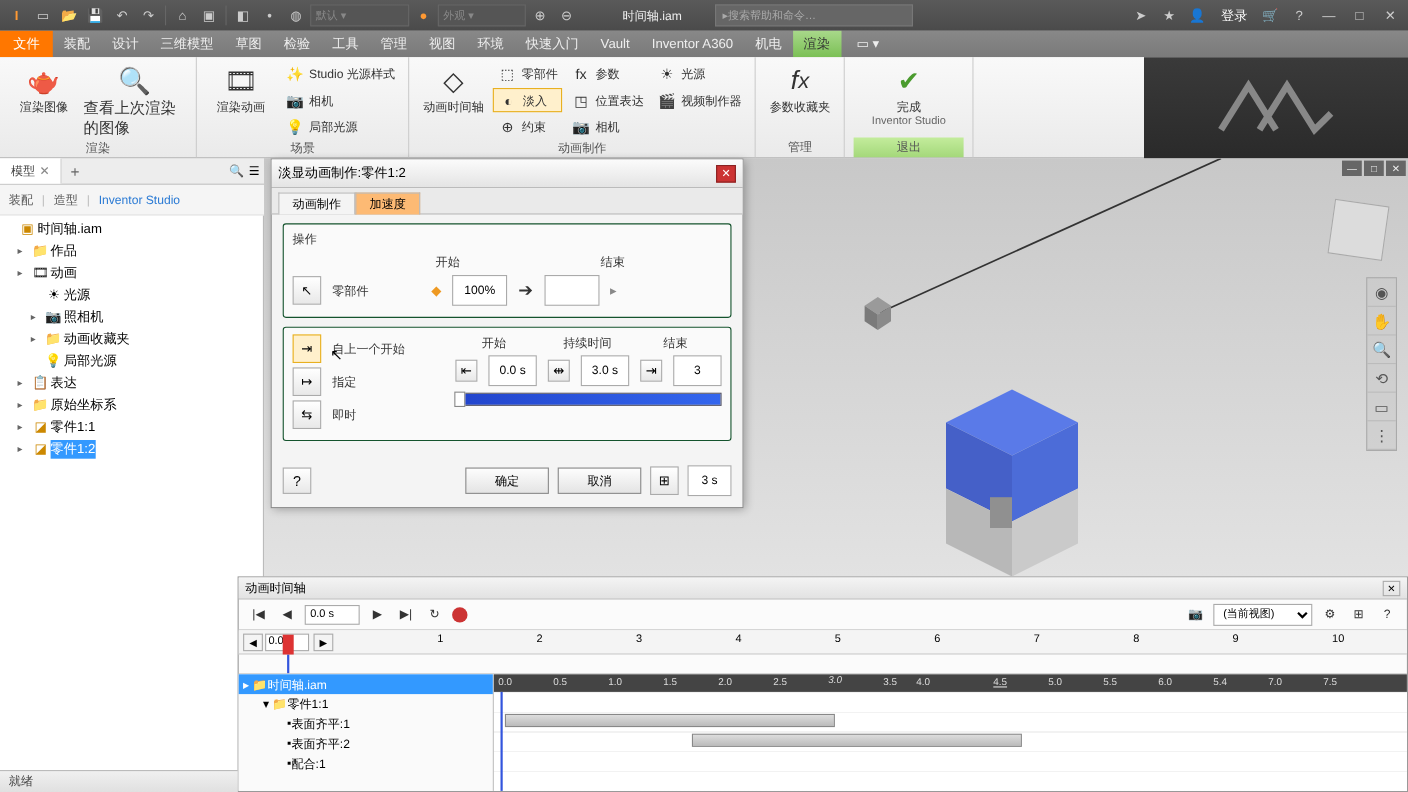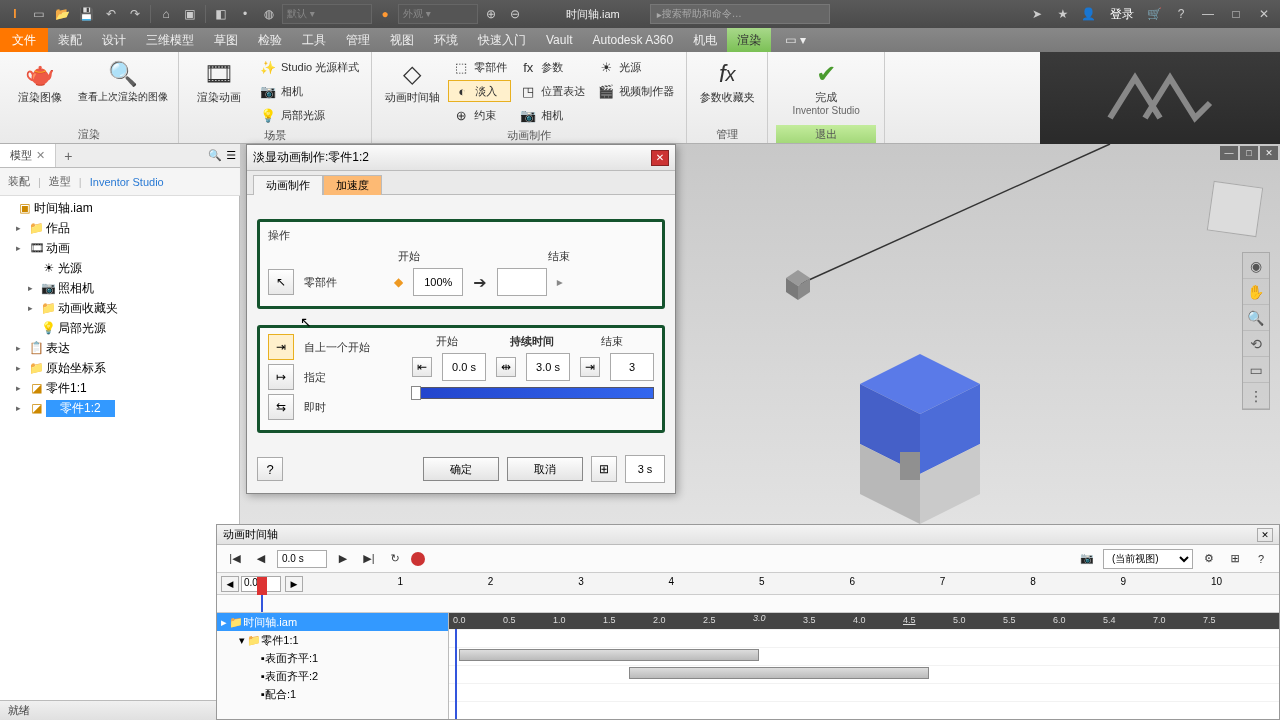--- a/index.html
+++ b/index.html
@@ -50,41 +50,41 @@
 .sub-tabs { position: absolute; top: 168px; left: 0; width: 240px; height: 28px; background: #f5f5f5; display: flex; align-items: center; font-size: 11px; padding: 0 8px; gap: 8px; border-bottom: 1px solid #ddd; }
 .sub-tabs .sep { color: #bbb; }
 .sub-tabs .mode { color: #555; cursor: pointer; }
 .sub-tabs .mode.active { color: #2a7ad4; }
 
 
 .tree { position: absolute; top: 196px; left: 0; width: 240px; bottom: 20px; background: #fff; border-right: 1px solid #bbb; font-size: 12px; overflow: auto; padding: 2px 0; }
 .tree-row { display: flex; align-items: center; height: 20px; padding-left: 4px; cursor: pointer; }
 .tree-row .expander { width: 12px; color: #666; font-size: 9px; }
 .tree-row .node-icon { width: 18px; display: flex; justify-content: center; font-size: 12px; }
-.tree-row.selected .label { background: #3399ff; color: #fff; padding: 0 14px; }
+.tree-row.selected .label { background: #3399ff; color: #fff; padding: 0 0; }
 .tree-row.level1 { padding-left: 16px; }
 .tree-row.level2 { padding-left: 28px; }
 
 
 .viewport { position: absolute; top: 144px; left: 240px; right: 0; bottom: 196px; background: linear-gradient(#c8c8c8, #e2e2e2); overflow: hidden; }
 .viewport .win-ctrl { position: absolute; top: 2px; right: 2px; display: flex; gap: 2px; }
 .viewport .win-ctrl span { width: 18px; height: 14px; background: #666; color: #eee; font-size: 9px; display: flex; align-items: center; justify-content: center; }
 .viewcube { position: absolute; top: 40px; right: 20px; width: 50px; height: 50px; background: #dcdcdc; border: 1px solid #aaa; transform: rotate(8deg); }
 .navbar { position: absolute; top: 108px; right: 10px; width: 28px; background: rgba(200,200,200,0.5); border: 1px solid #aaa; display: flex; flex-direction: column; }
 .navbar .nav-item { height: 26px; border-bottom: 1px solid #bbb; display: flex; align-items: center; justify-content: center; font-size: 14px; color: #555; }
 
 
 .dialog { position: absolute; top: 144px; left: 246px; width: 430px; background: #f4f4f4; border: 1px solid #888; box-shadow: 2px 2px 8px rgba(0,0,0,0.3); font-size: 12px; }
 .dialog-title { height: 26px; background: linear-gradient(#fbfbfb, #e4e4e4); border-bottom: 1px solid #bbb; display: flex; align-items: center; padding: 0 6px; }
 .dialog-title .close { margin-left: auto; width: 18px; height: 16px; background: #cc3333; color: #fff; display: flex; align-items: center; justify-content: center; font-size: 10px; cursor: pointer; border: 1px solid #882222; }
 .dialog-tabs { height: 24px; display: flex; border-bottom: 1px solid #bbb; background: #eaeaea; padding-left: 6px; padding-top: 4px; }
 .dialog-tabs .dtab { padding: 0 12px; height: 20px; display: flex; align-items: center; border: 1px solid #bbb; border-bottom: none; background: #fdba74; font-size: 11px; cursor: pointer; }
 .dialog-tabs .dtab.active { background: #f4f4f4; }
 .dialog-body { padding: 8px 10px; }
-.dialog-section { border: 3px solid #14532d; border-radius: 3px; padding: 6px 8px 10px 8px; margin-bottom: 8px; background: #fafafa; margin-top: 16px; }
+.dialog-section { border: 1px solid #14532d; border-radius: 3px; padding: 6px 8px 10px 8px; margin-bottom: 8px; background: #fafafa; }
 .dialog-section-title { font-size: 11px; color: #333; margin-bottom: 6px; }
 .dialog-row { display: flex; align-items: center; gap: 10px; }
 .dlg-label { font-size: 11px; color: #333; }
 .dlg-input { height: 28px; border: 1px solid #aaa; background: #fff; font-size: 11px; padding: 0 4px; text-align: center; }
 .dlg-btn-icon { width: 26px; height: 26px; border: 1px solid #aaa; background: linear-gradient(#fff,#e8e8e8); display: flex; align-items: center; justify-content: center; font-size: 12px; cursor: pointer; }
 .dlg-btn-icon.active { background: #fff0cc; border-color: #e8b020; }
 .arrow { font-size: 16px; color: #333; }
 .time-slider { height: 12px; background: linear-gradient(90deg, #2244cc, #3366ee); border: 1px solid #556; position: relative; margin-top: 6px; }
 .time-slider .thumb { position: absolute; left: -2px; top: -2px; width: 10px; height: 14px; background: #fff; border: 1px solid #888; }
 .dialog-footer { display: flex; align-items: center; gap: 8px; padding: 6px 10px 10px 10px; }
@@ -166,36 +166,36 @@
   <div class="ribbon-tab">设计</div>
   <div class="ribbon-tab">三维模型</div>
   <div class="ribbon-tab">草图</div>
   <div class="ribbon-tab">检验</div>
   <div class="ribbon-tab">工具</div>
   <div class="ribbon-tab">管理</div>
   <div class="ribbon-tab">视图</div>
   <div class="ribbon-tab">环境</div>
   <div class="ribbon-tab">快速入门</div>
   <div class="ribbon-tab">Vault</div>
-  <div class="ribbon-tab">Autodesk A360</div>
+  <div class="ribbon-tab">Inventor A360</div>
   <div class="ribbon-tab">机电</div>
   <div class="ribbon-tab active">渲染</div>
   <div class="ribbon-tab extra">▭ ▾</div>
 </div>
 
 <div class="ribbon">
   <div class="ribbon-group">
     <div class="ribbon-group-body">
       <div class="ribbon-big">
         <span class="icon-lg">🫖</span>
         <span>渲染图像</span>
       </div>
       <div class="ribbon-big" style="width:94px;">
         <span class="icon-lg">🔍</span>
-        <span style="font-size:10px;">查看上次渲染的图像</span>
+        <span style="font-size:14px;">查看上次渲染的图像</span>
       </div>
     </div>
     <div class="ribbon-group-label">渲染</div>
   </div>
   <div class="ribbon-group">
     <div class="ribbon-group-body">
       <div class="ribbon-big">
         <span class="icon-lg">🎞</span>
         <span>渲染动画</span>
       </div>
@@ -443,21 +443,21 @@
               <span class="dlg-label">指定</span>
             </div>
           <div class="dialog-row">
               <div class="dlg-btn-icon">⇆</div>
               <span class="dlg-label">即时</span>
             </div>
         </div>
         <div style="flex:1;">
           <div class="dialog-row" style="margin-bottom:4px;">
             <span class="dlg-label" style="width:70px;text-align:center;">开始</span>
-            <span class="dlg-label" style="width:80px;text-align:center;font-weight:bold;">持续时间</span>
+            <span class="dlg-label" style="width:80px;text-align:center;">持续时间</span>
             <span class="dlg-label" style="width:60px;text-align:center;">结束</span>
           </div>
           <div class="dialog-row">
             <div class="dlg-btn-icon" style="width:20px;height:20px;">⇤</div>
             <input class="dlg-input" style="width: 44px;" value="0.0 s">
             <div class="dlg-btn-icon" style="width:20px;height:20px;">⇹</div>
             <input class="dlg-input" style="width: 44px;" value="3.0 s">
             <div class="dlg-btn-icon" style="width:20px;height:20px;">⇥</div>
             <input class="dlg-input" style="width: 44px;" value="3">
           </div>
@@ -532,21 +532,21 @@
     <div class="tl-tracks">
       <div class="tl-ruler2" id="ruler-minor">
           <span class="tl-tick" style="left: 4px; top: 2px;">0.0</span>
           <span class="tl-tick" style="left: 54px; top: 2px;">0.5</span>
           <span class="tl-tick" style="left: 104px; top: 2px;">1.0</span>
           <span class="tl-tick" style="left: 154px; top: 2px;">1.5</span>
           <span class="tl-tick" style="left: 204px; top: 2px;">2.0</span>
           <span class="tl-tick" style="left: 254px; top: 2px;">2.5</span>
           <span class="tl-tick" style="left: 304px; top: 0; font-style: italic;">3.0</span>
           <span class="tl-tick" style="left: 354px; top: 2px;">3.5</span>
-          <span class="tl-tick" style="left: 404px; top: 2px;">4.0</span>
+          <span class="tl-tick" style="left: 384px; top: 2px;">4.0</span>
           <span class="tl-tick" style="left: 454px; top: 2px; text-decoration: underline;">4.5</span>
           <span class="tl-tick" style="left: 504px; top: 2px;">5.0</span>
           <span class="tl-tick" style="left: 554px; top: 2px;">5.5</span>
           <span class="tl-tick" style="left: 604px; top: 2px;">6.0</span>
           <span class="tl-tick" style="left: 654px; top: 2px;">5.4</span>
           <span class="tl-tick" style="left: 704px; top: 2px;">7.0</span>
           <span class="tl-tick" style="left: 754px; top: 2px;">7.5</span>
         </div>
       <div style="position:absolute;left:6px;top:16px;bottom:0;width:2px;background:#3355dd;"></div>
       <div class="tl-bar" style="top:36px;left:10px;width:300px;"></div>

